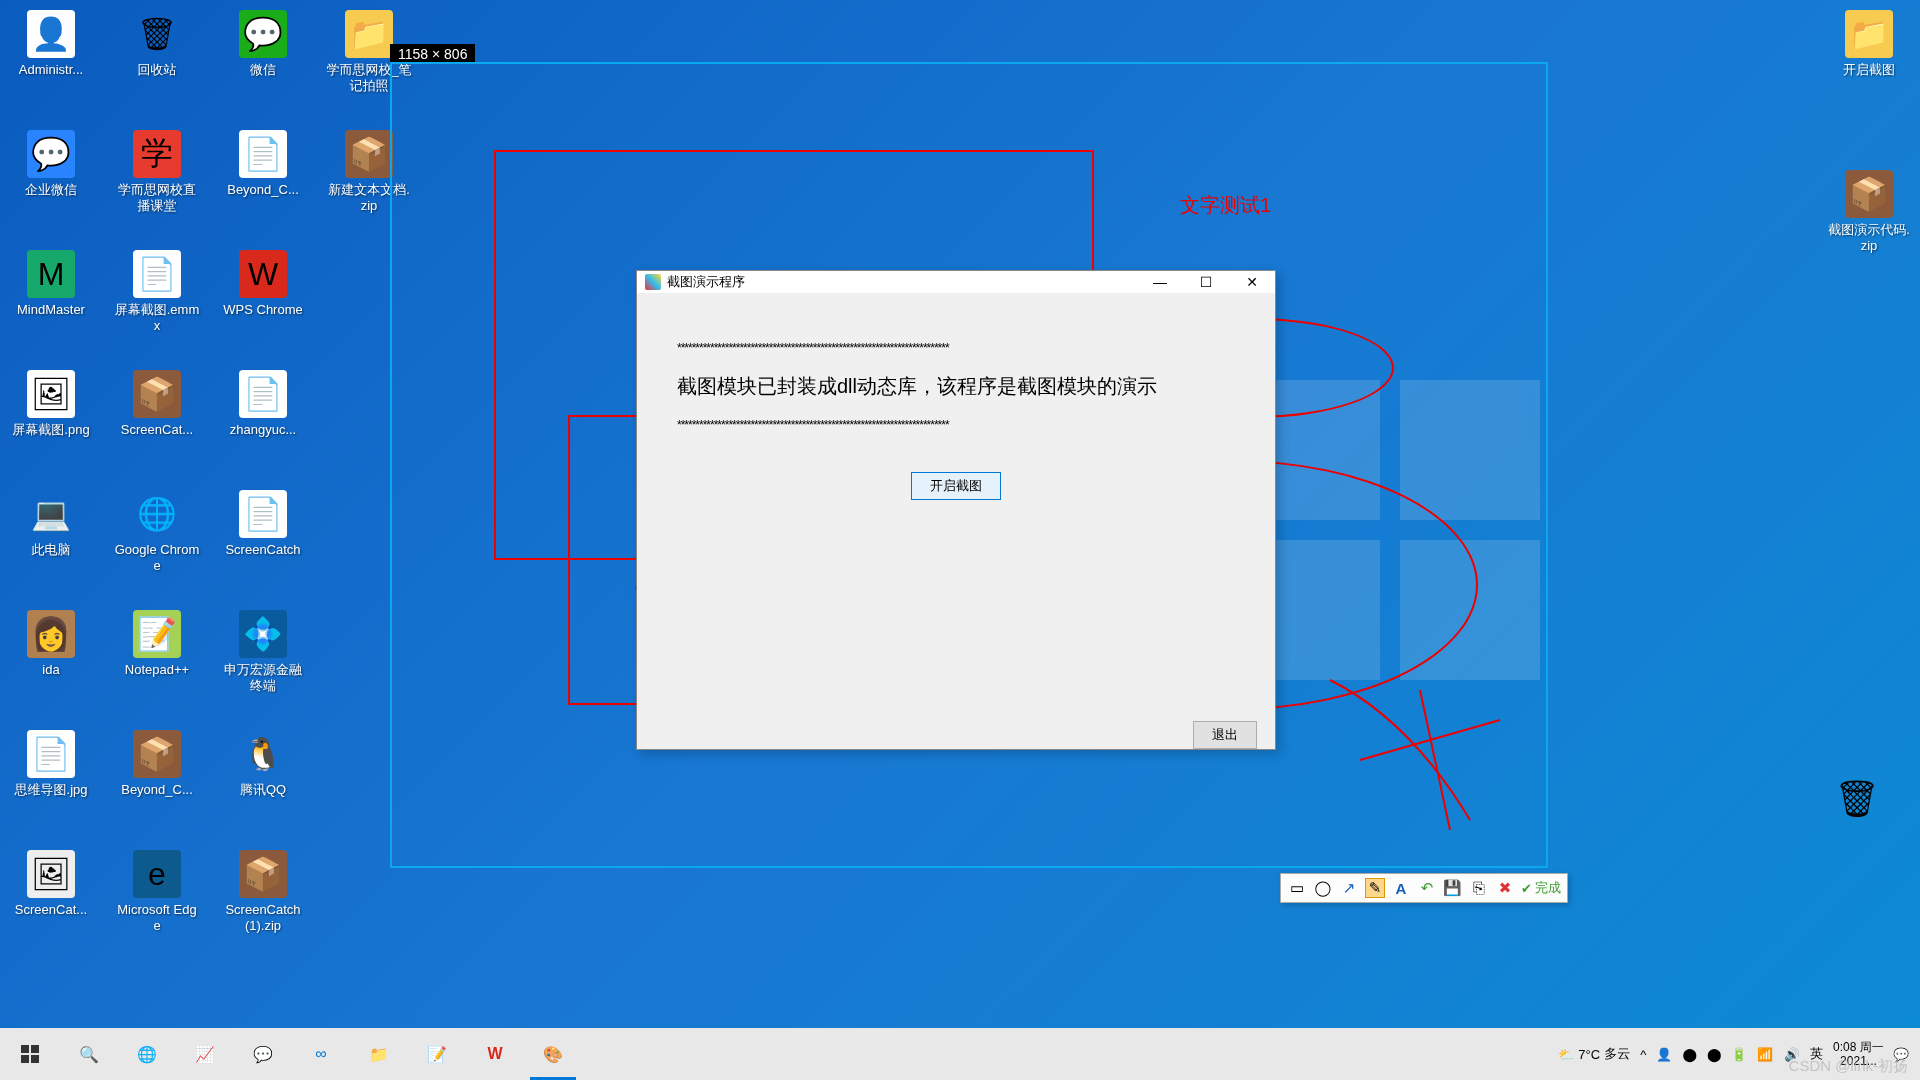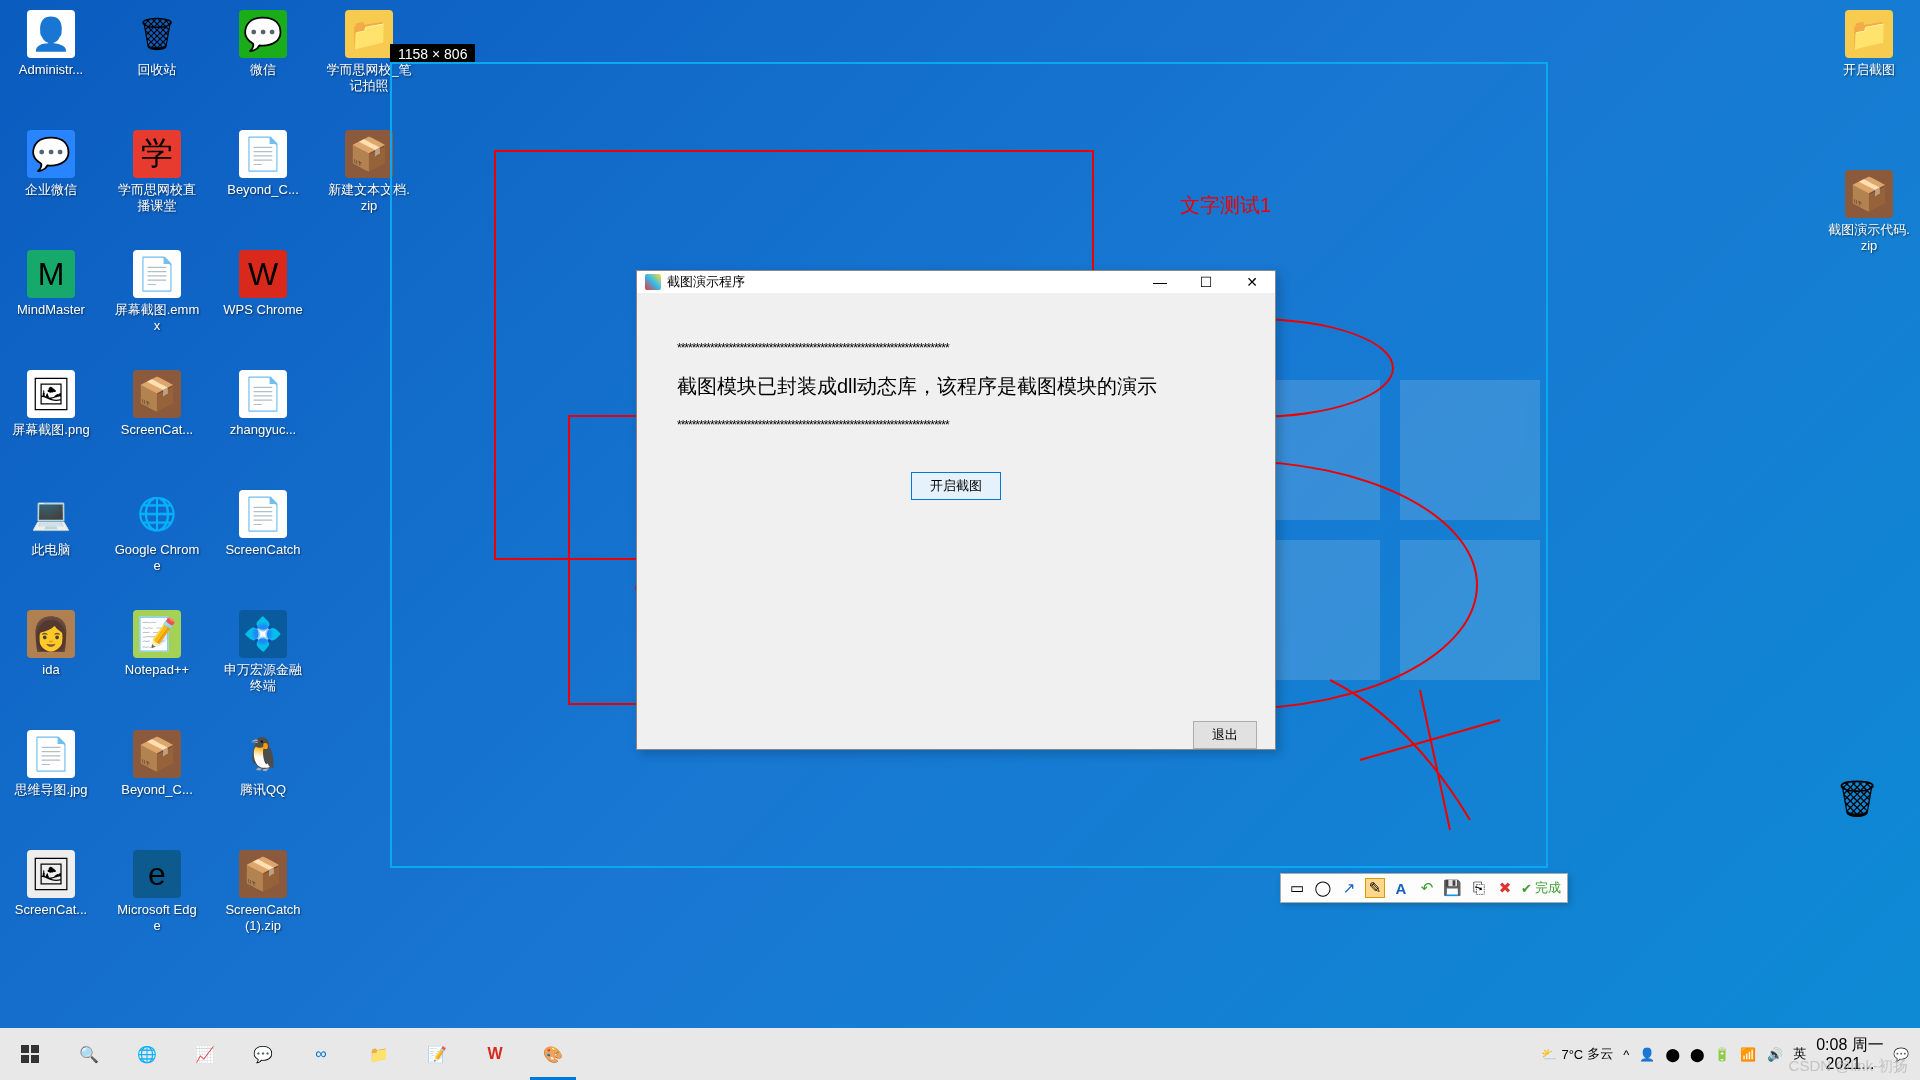--- a/index.html
+++ b/index.html
@@ -49,21 +49,21 @@
 .tool.active { background: #ffd78c; border: 1px solid #d89b00; }
 .tool-done { color: #3a9c2e; font-size: 13px; display: flex; align-items: center; gap: 3px; }
 
 
 .taskbar { position: absolute; bottom: 0; left: 0; right: 0; height: 52px; background: #e8e8e8; display: flex; align-items: center; }
 .taskbar .start { width: 60px; height: 52px; display: flex; align-items: center; justify-content: center; cursor: pointer; }
 .task-icon { width: 58px; height: 52px; display: flex; align-items: center; justify-content: center; position: relative; cursor: pointer; }
 .task-icon.active::after { content: ''; position: absolute; bottom: 0; left: 10%; width: 80%; height: 3px; background: #0078d7; }
 .taskbar .tray { margin-left: auto; display: flex; align-items: center; gap: 10px; padding-right: 10px; font-size: 13px; }
 .tray-item { display: flex; align-items: center; gap: 4px; cursor: pointer; }
-.clock { text-align: center; font-size: 16px; line-height: 1.2; }
+.clock { text-align: center; font-size: 12px; line-height: 1.2; }
 
 .watermark { position: absolute; bottom: 4px; right: 12px; color: rgba(180,180,180,0.7); font-size: 15px; }
 .trash-right { position: absolute; right: 40px; bottom: 260px; font-size: 36px; }
 </style>
 </head>
 <body>
 
 <div class="win-logo">
   <div class="tl"></div>
     <div class="tr"></div>

